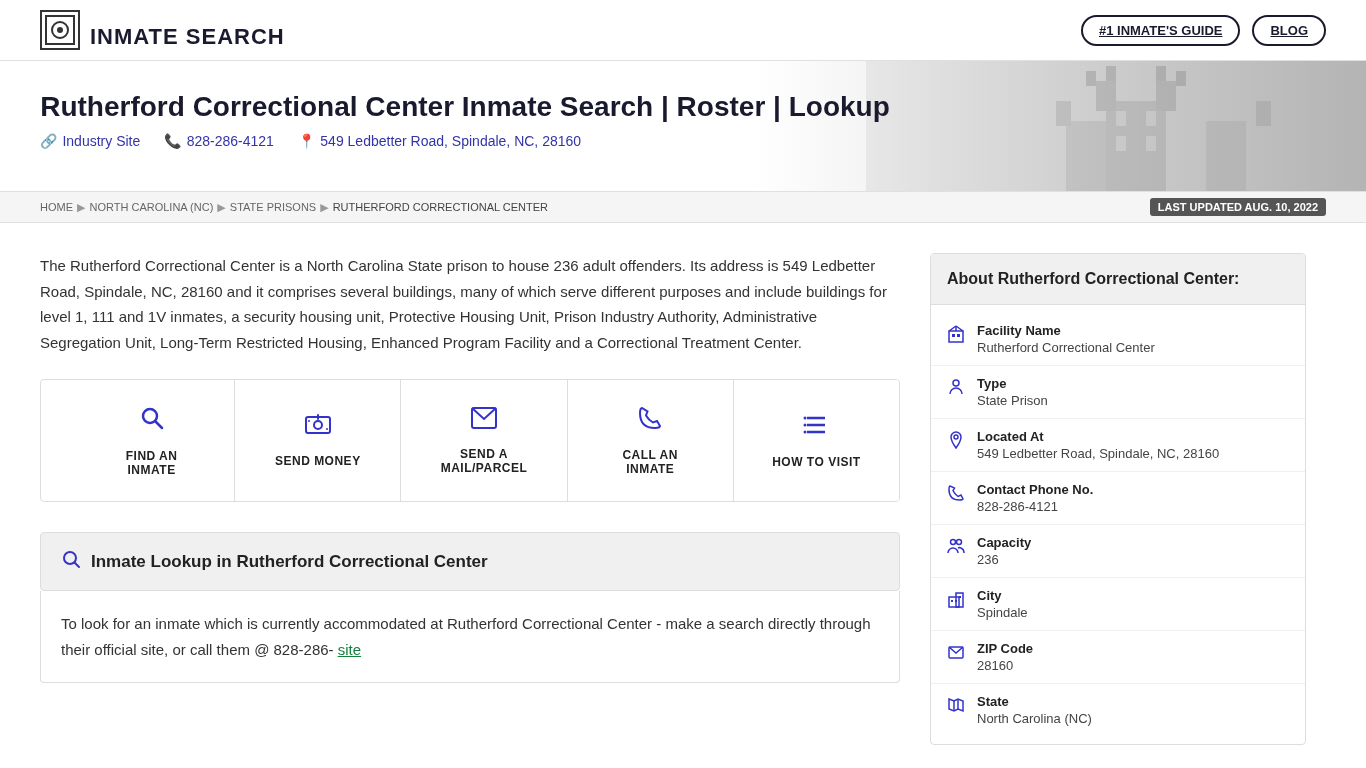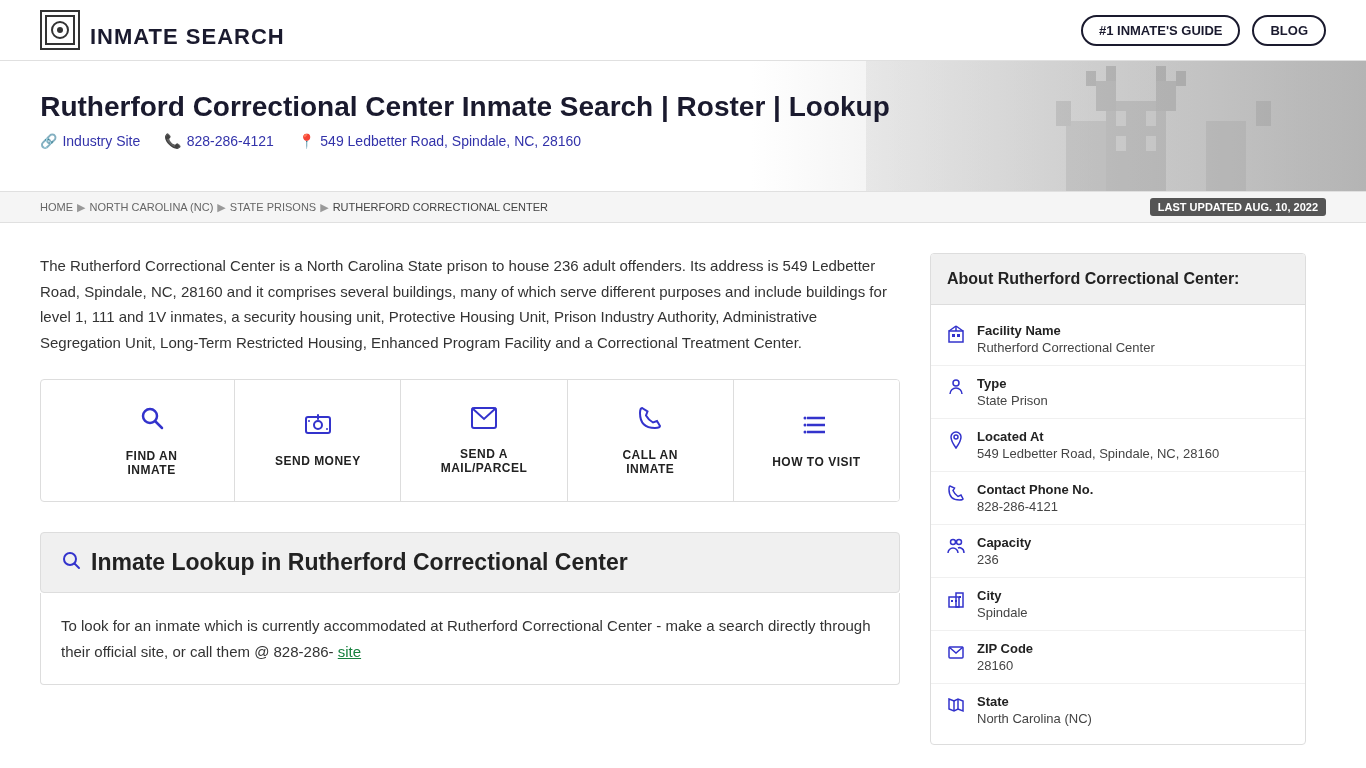--- a/index.html
+++ b/index.html
@@ -41,20 +41,21 @@
     }
     .btn-outline {
       border: 2px solid #1a1a2e;
       border-radius: 20px;
       padding: 6px 16px;
       background: transparent;
       font-weight: bold;
       font-size: 13px;
       cursor: pointer;
       color: #1a1a2e;
+      text-decoration: underline;
     }
 
     
     .hero {
       position: relative;
       background: linear-gradient(to right, #fff 55%, #c8c8c8 100%);
       padding: 30px 40px 20px;
       overflow: hidden;
       min-height: 130px;
     }
@@ -195,21 +196,21 @@
       display: flex;
       align-items: center;
       gap: 10px;
       margin-bottom: 0;
     }
     .lookup-header .search-icon-blue {
       color: #3333cc;
       font-size: 18px;
     }
     .lookup-header-text {
-      font-size: 23px;
+      font-size: 17px;
       font-weight: bold;
       color: #222;
     }
 
     .lookup-body {
       border: 1px solid #ddd;
       border-top: none;
       border-radius: 0 0 4px 4px;
       padding: 20px;
     }

